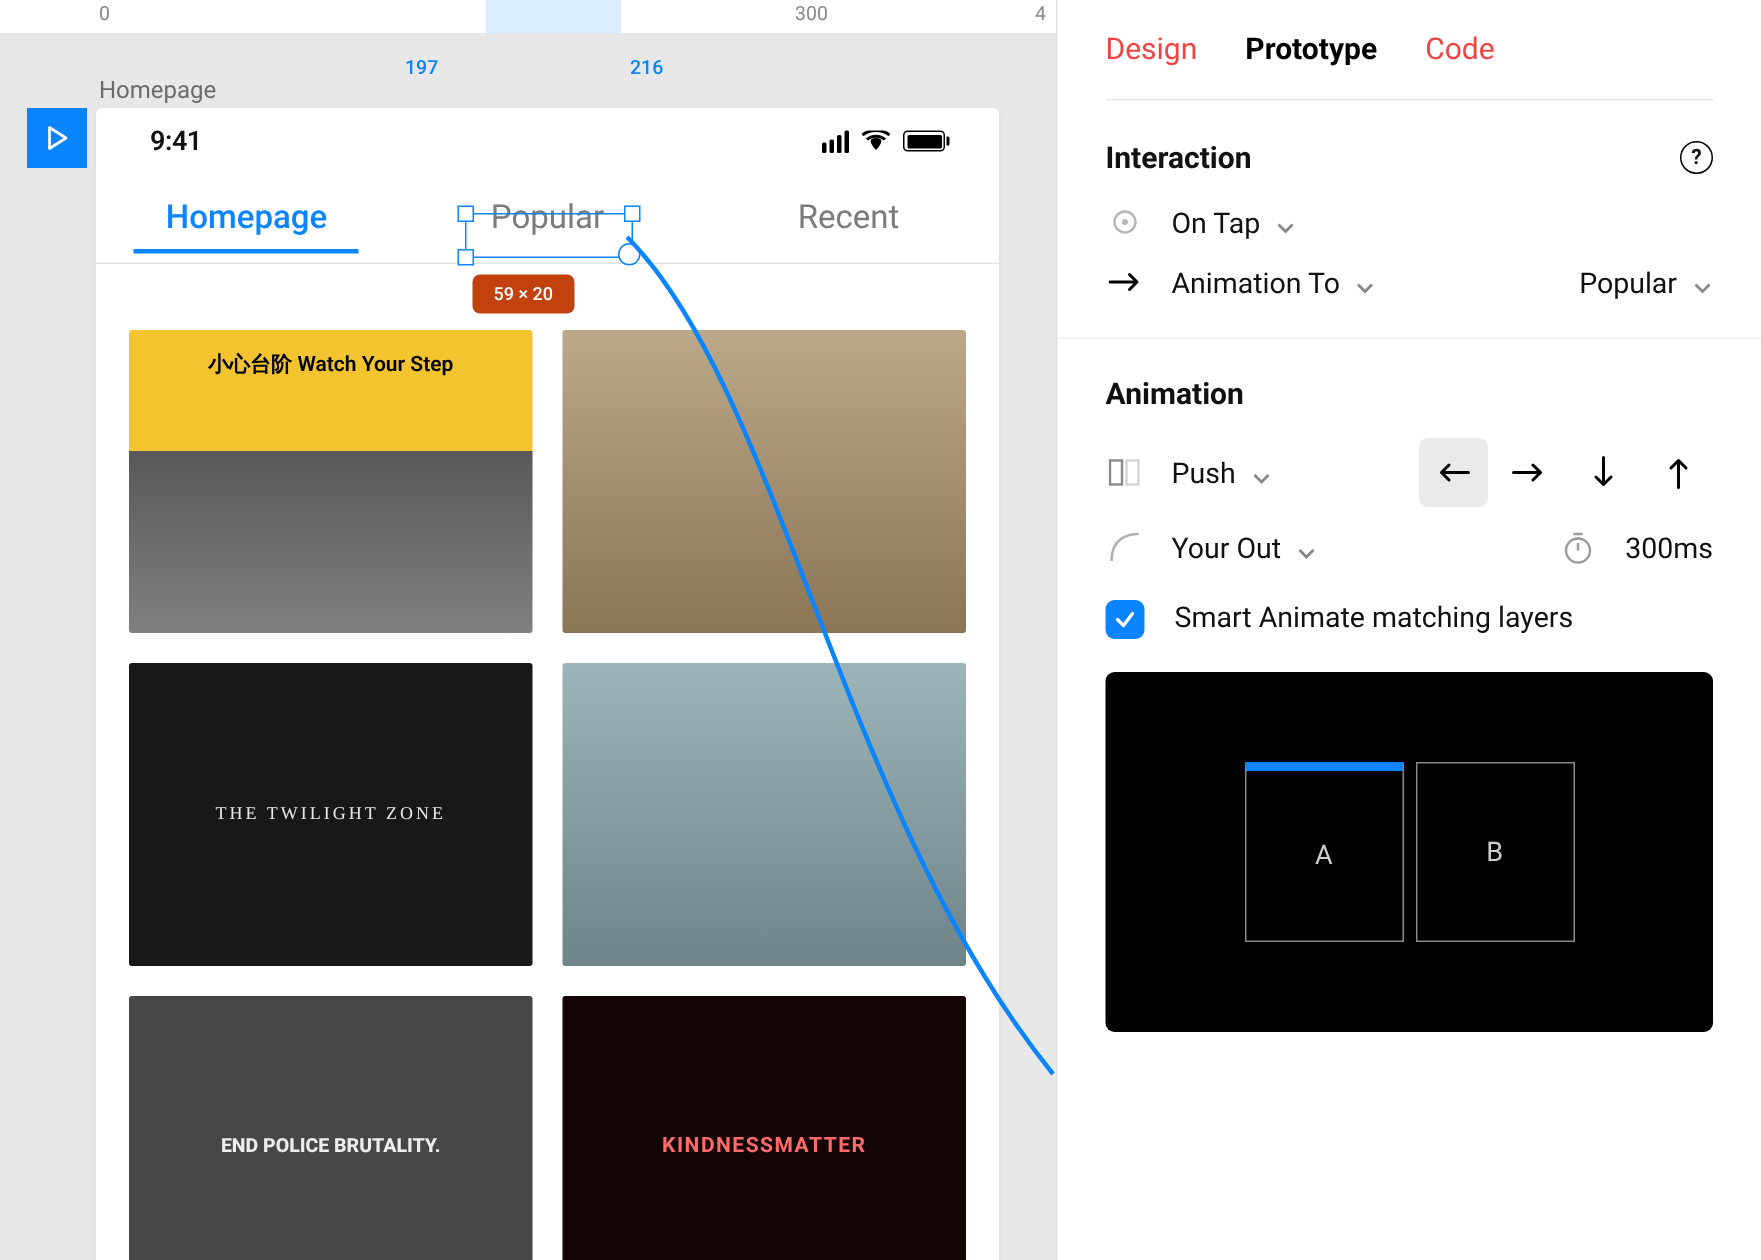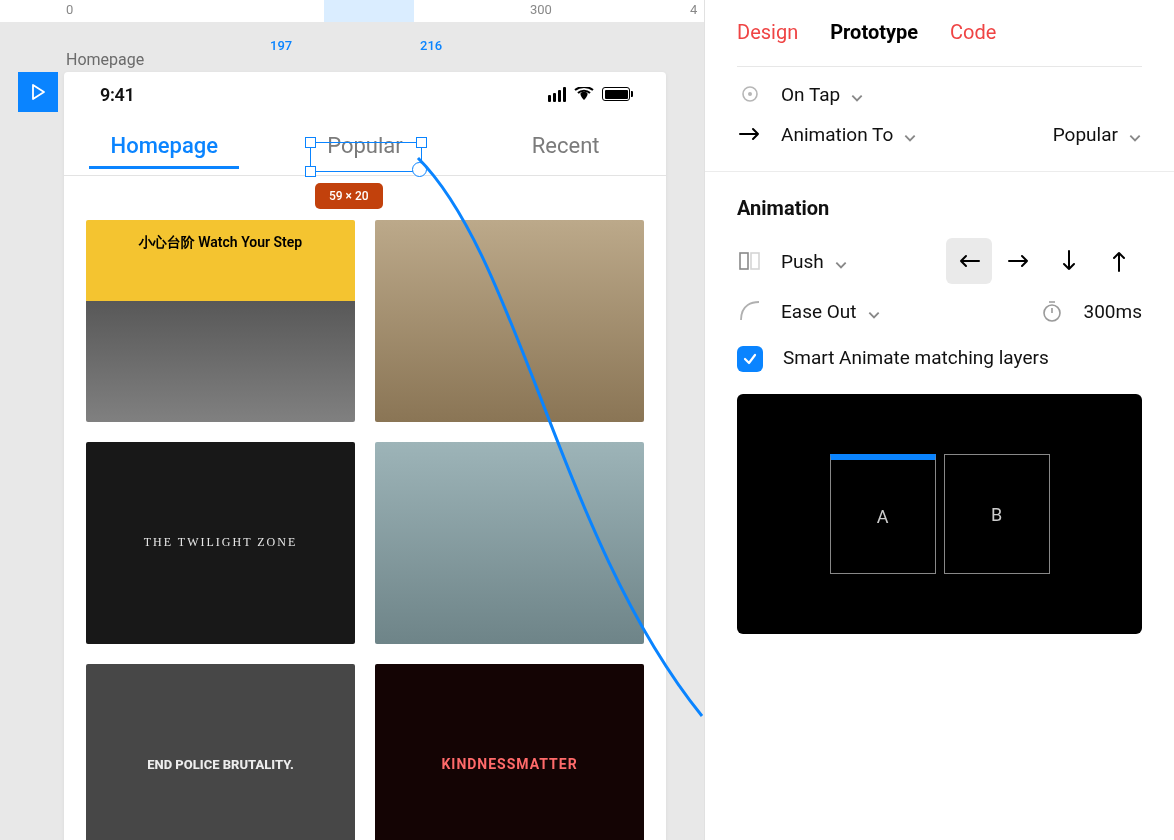--- a/index.html
+++ b/index.html
@@ -154,20 +154,24 @@
   </svg>
 </div>
 
 <div class="panel">
   <div class="panel-tabs">
     <span class="panel-tab">Design</span>
     <span class="panel-tab active">Prototype</span>
     <span class="panel-tab">Code</span>
   </div>
 
+  <div class="section-header">
+    <span class="section-title">Interaction</span>
+    <span class="help-icon">?</span>
+  </div>
 
   <div class="row">
     <span class="row-icon">
       <svg width="20" height="20" viewBox="0 0 20 20">
           <circle cx="10" cy="10" r="7" fill="none" stroke="#b6b6b6" stroke-width="1.6"></circle>
           <circle cx="10" cy="10" r="2" fill="#b6b6b6"></circle>
         </svg>
     </span>
     <span class="dropdown-pill">
       <span>On Tap</span>
@@ -241,21 +245,21 @@
     </div>
   </div>
 
   <div class="row">
     <span class="row-icon">
       <svg width="22" height="22" viewBox="0 0 22 22">
           <path d="M2 20 C 2 4, 14 2, 20 2" stroke="#b0b0b0" stroke-width="1.8" fill="none"></path>
         </svg>
     </span>
     <span class="dropdown-pill">
-      <span>Ease Out</span>
+      <span>Your Out</span>
       <span class="chev"><svg viewBox="0 0 12 12">
             <path d="M2 4 L6 8 L10 4" stroke="#888" stroke-width="1.6" fill="none"></path>
           </svg></span>
     </span>
     <span class="spacer"></span>
     <span class="row-icon" style="color:#888">
       <svg width="20" height="22" viewBox="0 0 20 22">
           <circle cx="10" cy="13" r="8" fill="none" stroke="#9a9a9a" stroke-width="1.6"></circle>
           <path d="M10 13 V8 M7 2 H13" stroke="#9a9a9a" stroke-width="1.6"></path>
         </svg>

